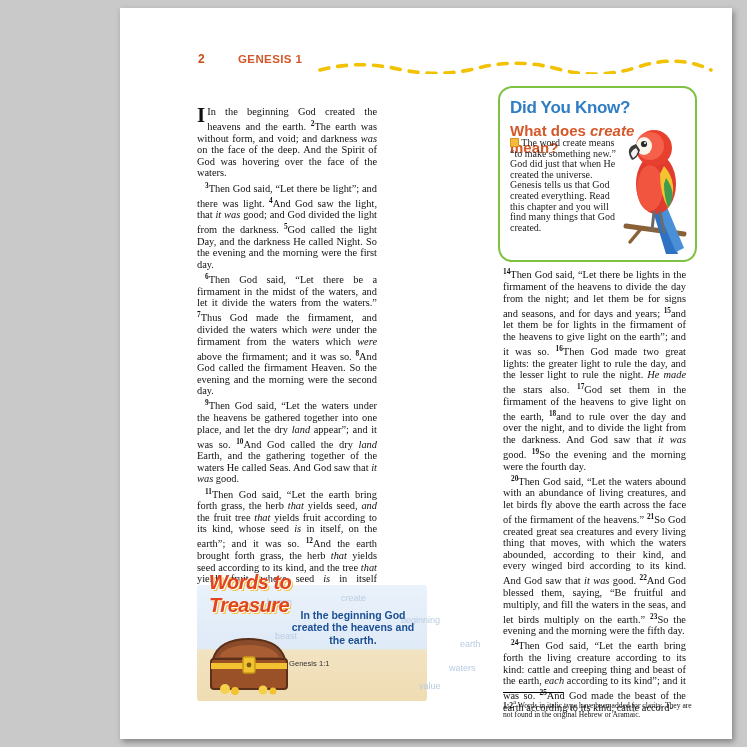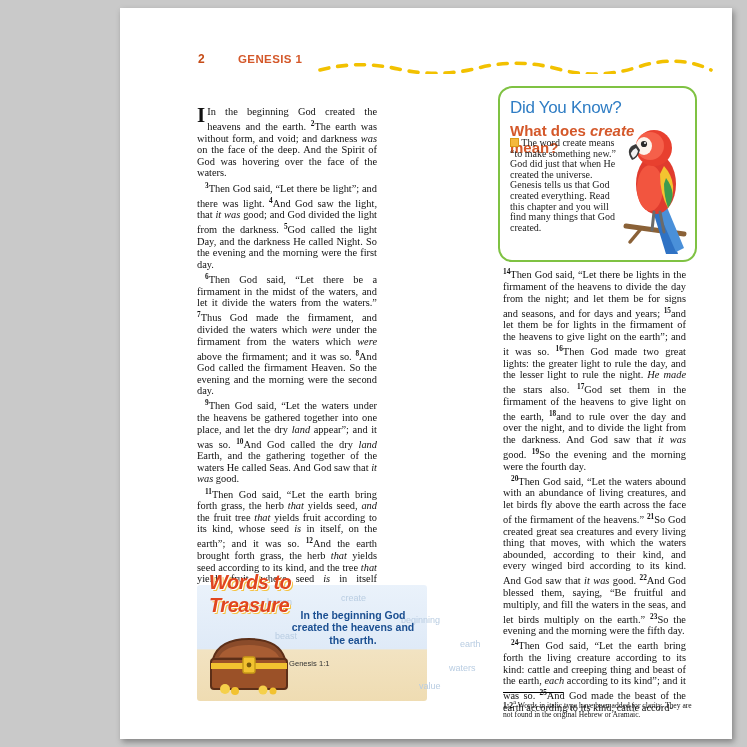--- a/index.html
+++ b/index.html
@@ -70,21 +70,21 @@
   }
   .dykbody{
     position:absolute;left:0;top:0;width:195px;height:172px;
     background:#ffffff;
     border:2.5px solid #7fc243;
     border-radius:14px;
   }
   .dyk-title{
     position:absolute;left:12px;top:12px;width:135px;
     font-family:"Liberation Sans", sans-serif;
-    font-weight:normal;font-size:17px;color:#2f7dc4;
+    font-weight:bold;font-size:17px;color:#2f7dc4;
     letter-spacing:-0.3px;
   }
   .dyk-sub{
     position:absolute;left:12px;top:36px;width:140px;
     font-family:"Liberation Sans", sans-serif;
     font-weight:bold;font-size:15px;color:#d4582a;
   }
   .dyk-text{
     position:absolute;left:12px;top:52px;width:115px;
     font-family:"Liberation Serif", serif;

